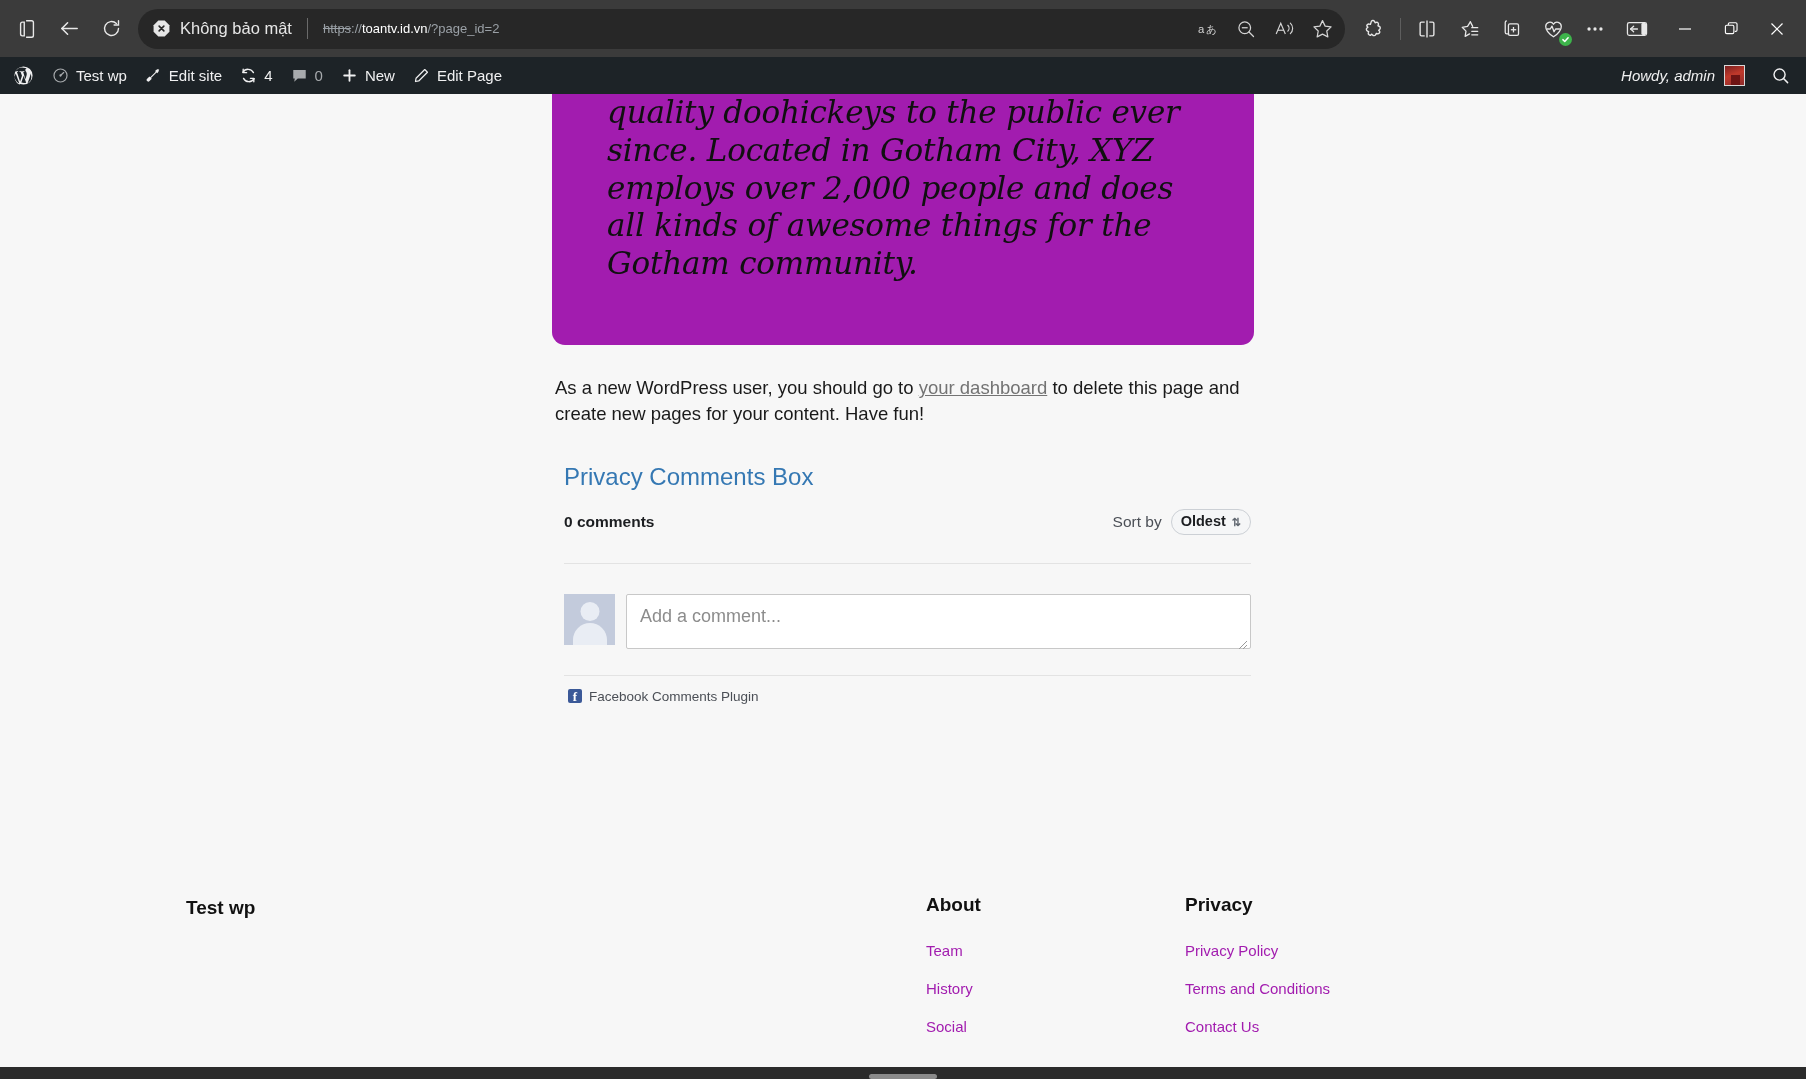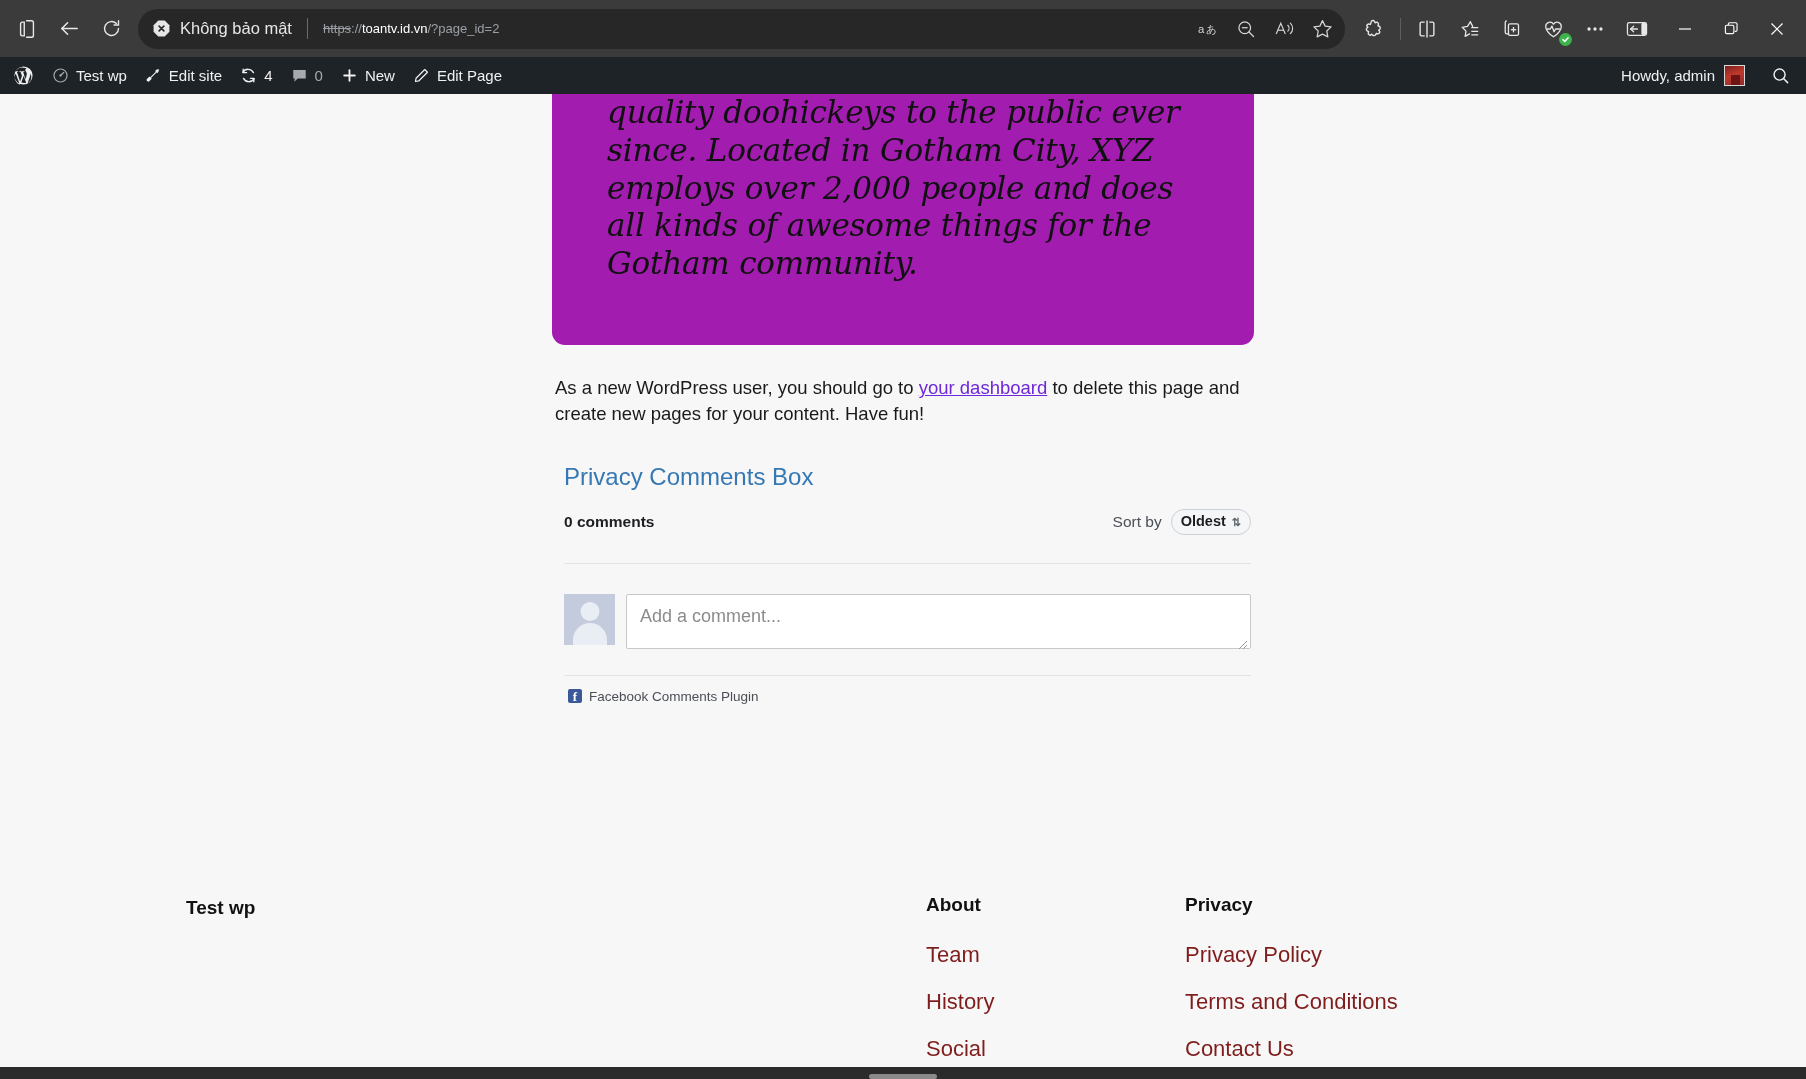--- a/index.html
+++ b/index.html
@@ -140,20 +140,21 @@
   .ab-right {
     display: flex;
     align-items: center;
     padding-right: 6px;
     gap: 10px;
   }
   .howdy {
     display: flex; align-items: center; gap: 9px;
     font-size: 15px; color: #f0f0f1;
     padding: 0 6px;
+    font-style: italic;
   }
   .avatar-mini {
     width: 21px; height: 21px;
     background: linear-gradient(160deg,#7a1f1f 0%,#c0392b 45%,#8e2b2b 100%);
     border: 1px solid #d8d8d8;
     position: relative;
     overflow: hidden;
   }
   .avatar-mini::after {
     content: "";
@@ -200,21 +201,21 @@
   }
 
   .body-para {
     font-size: 18.5px;
     line-height: 1.42;
     color: #1a1a1a;
     margin-top: 30px;
     padding: 0 0 0 0;
   }
   .body-para a {
-    color: #6d28d9;
+    color: #737373;
     text-decoration: underline;
   }
 
   .fb-heading {
     font-size: 24px;
     color: #3578b3;
     margin-top: 35px;
     padding-left: 9px;
     font-weight: 400;
   }
@@ -371,22 +372,22 @@
   .footer-col { width: 259px; flex: 0 0 auto; }
   .footer-col:last-child { width: auto; }
   .footer-col-title {
     font-size: 19px;
     font-weight: bold;
     color: #111111;
     margin-bottom: 26px;
   }
   .footer-link {
     display: block;
-    font-size: 22px;
-    color: #7f1d1d;
+    font-size: 15px;
+    color: #a21caf;
     text-decoration: none;
     margin-bottom: 21px;
   }
 
   
   .taskbar {
     position: fixed;
     left: 0; bottom: 0;
     width: 1806px;
     height: 12px;

